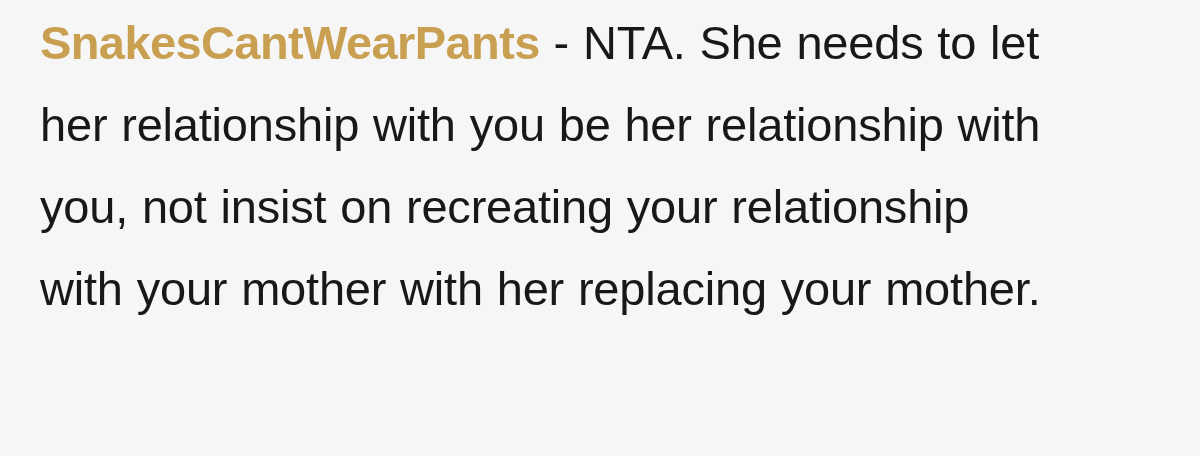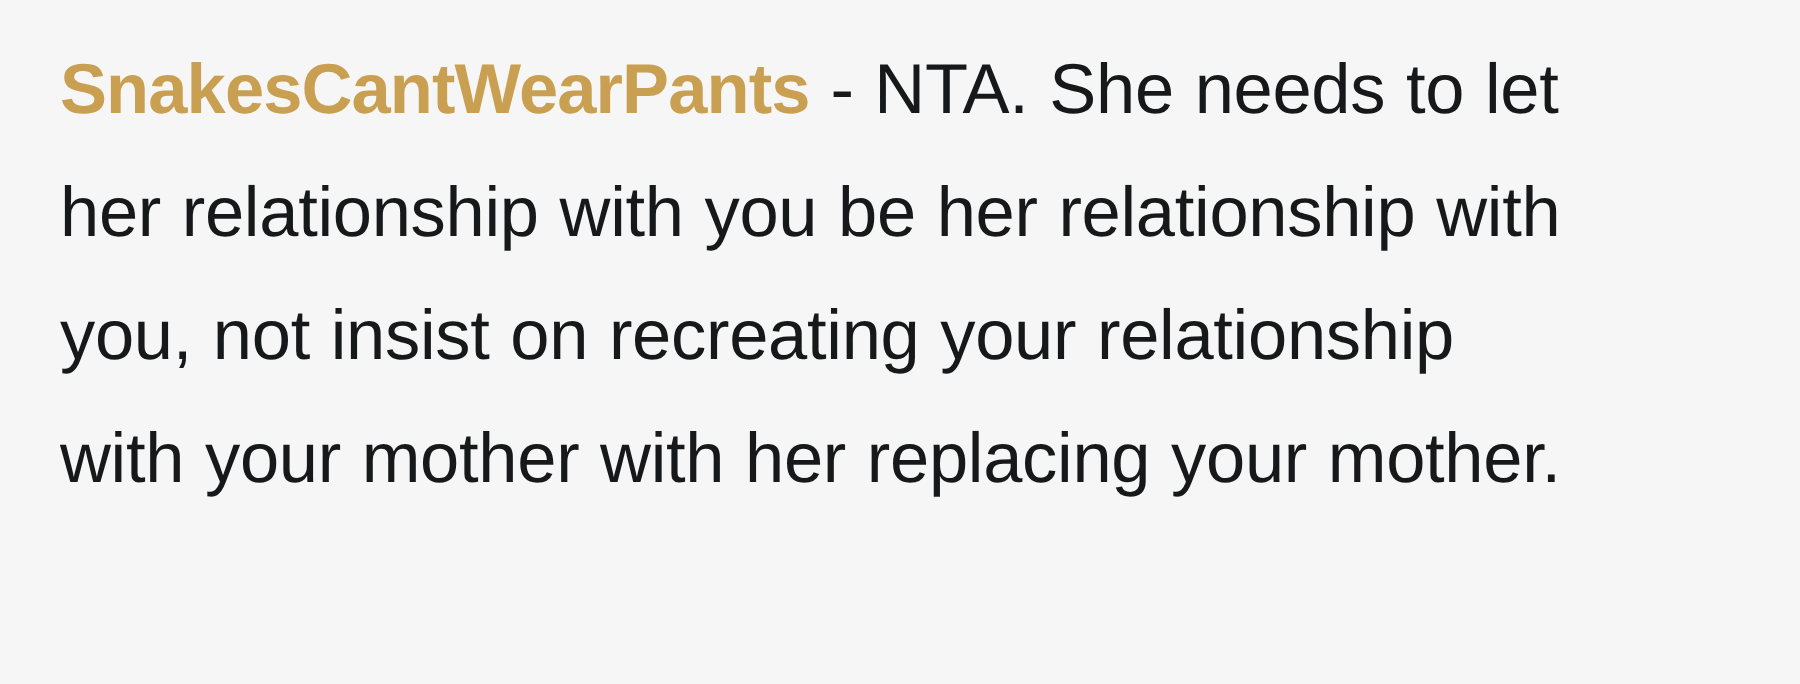--- a/index.html
+++ b/index.html
@@ -12,21 +12,21 @@
     background: #f7f6f6;
     font-family: "Liberation Sans", sans-serif;
     overflow: hidden;
   }
 
   .comment-card {
     box-sizing: border-box;
     width: 1104px;
     height: 456px;
     background: #f7f6f6;
-    padding: 18px 58px 0 40px;
+    padding: 2px 58px 0 40px;
   }
 
   .comment-text {
     margin: 0;
     font-size: 47px;
     line-height: 82px;
     color: #17181a;
     font-weight: 400;
     letter-spacing: -0.2px;
     word-spacing: 1px;

